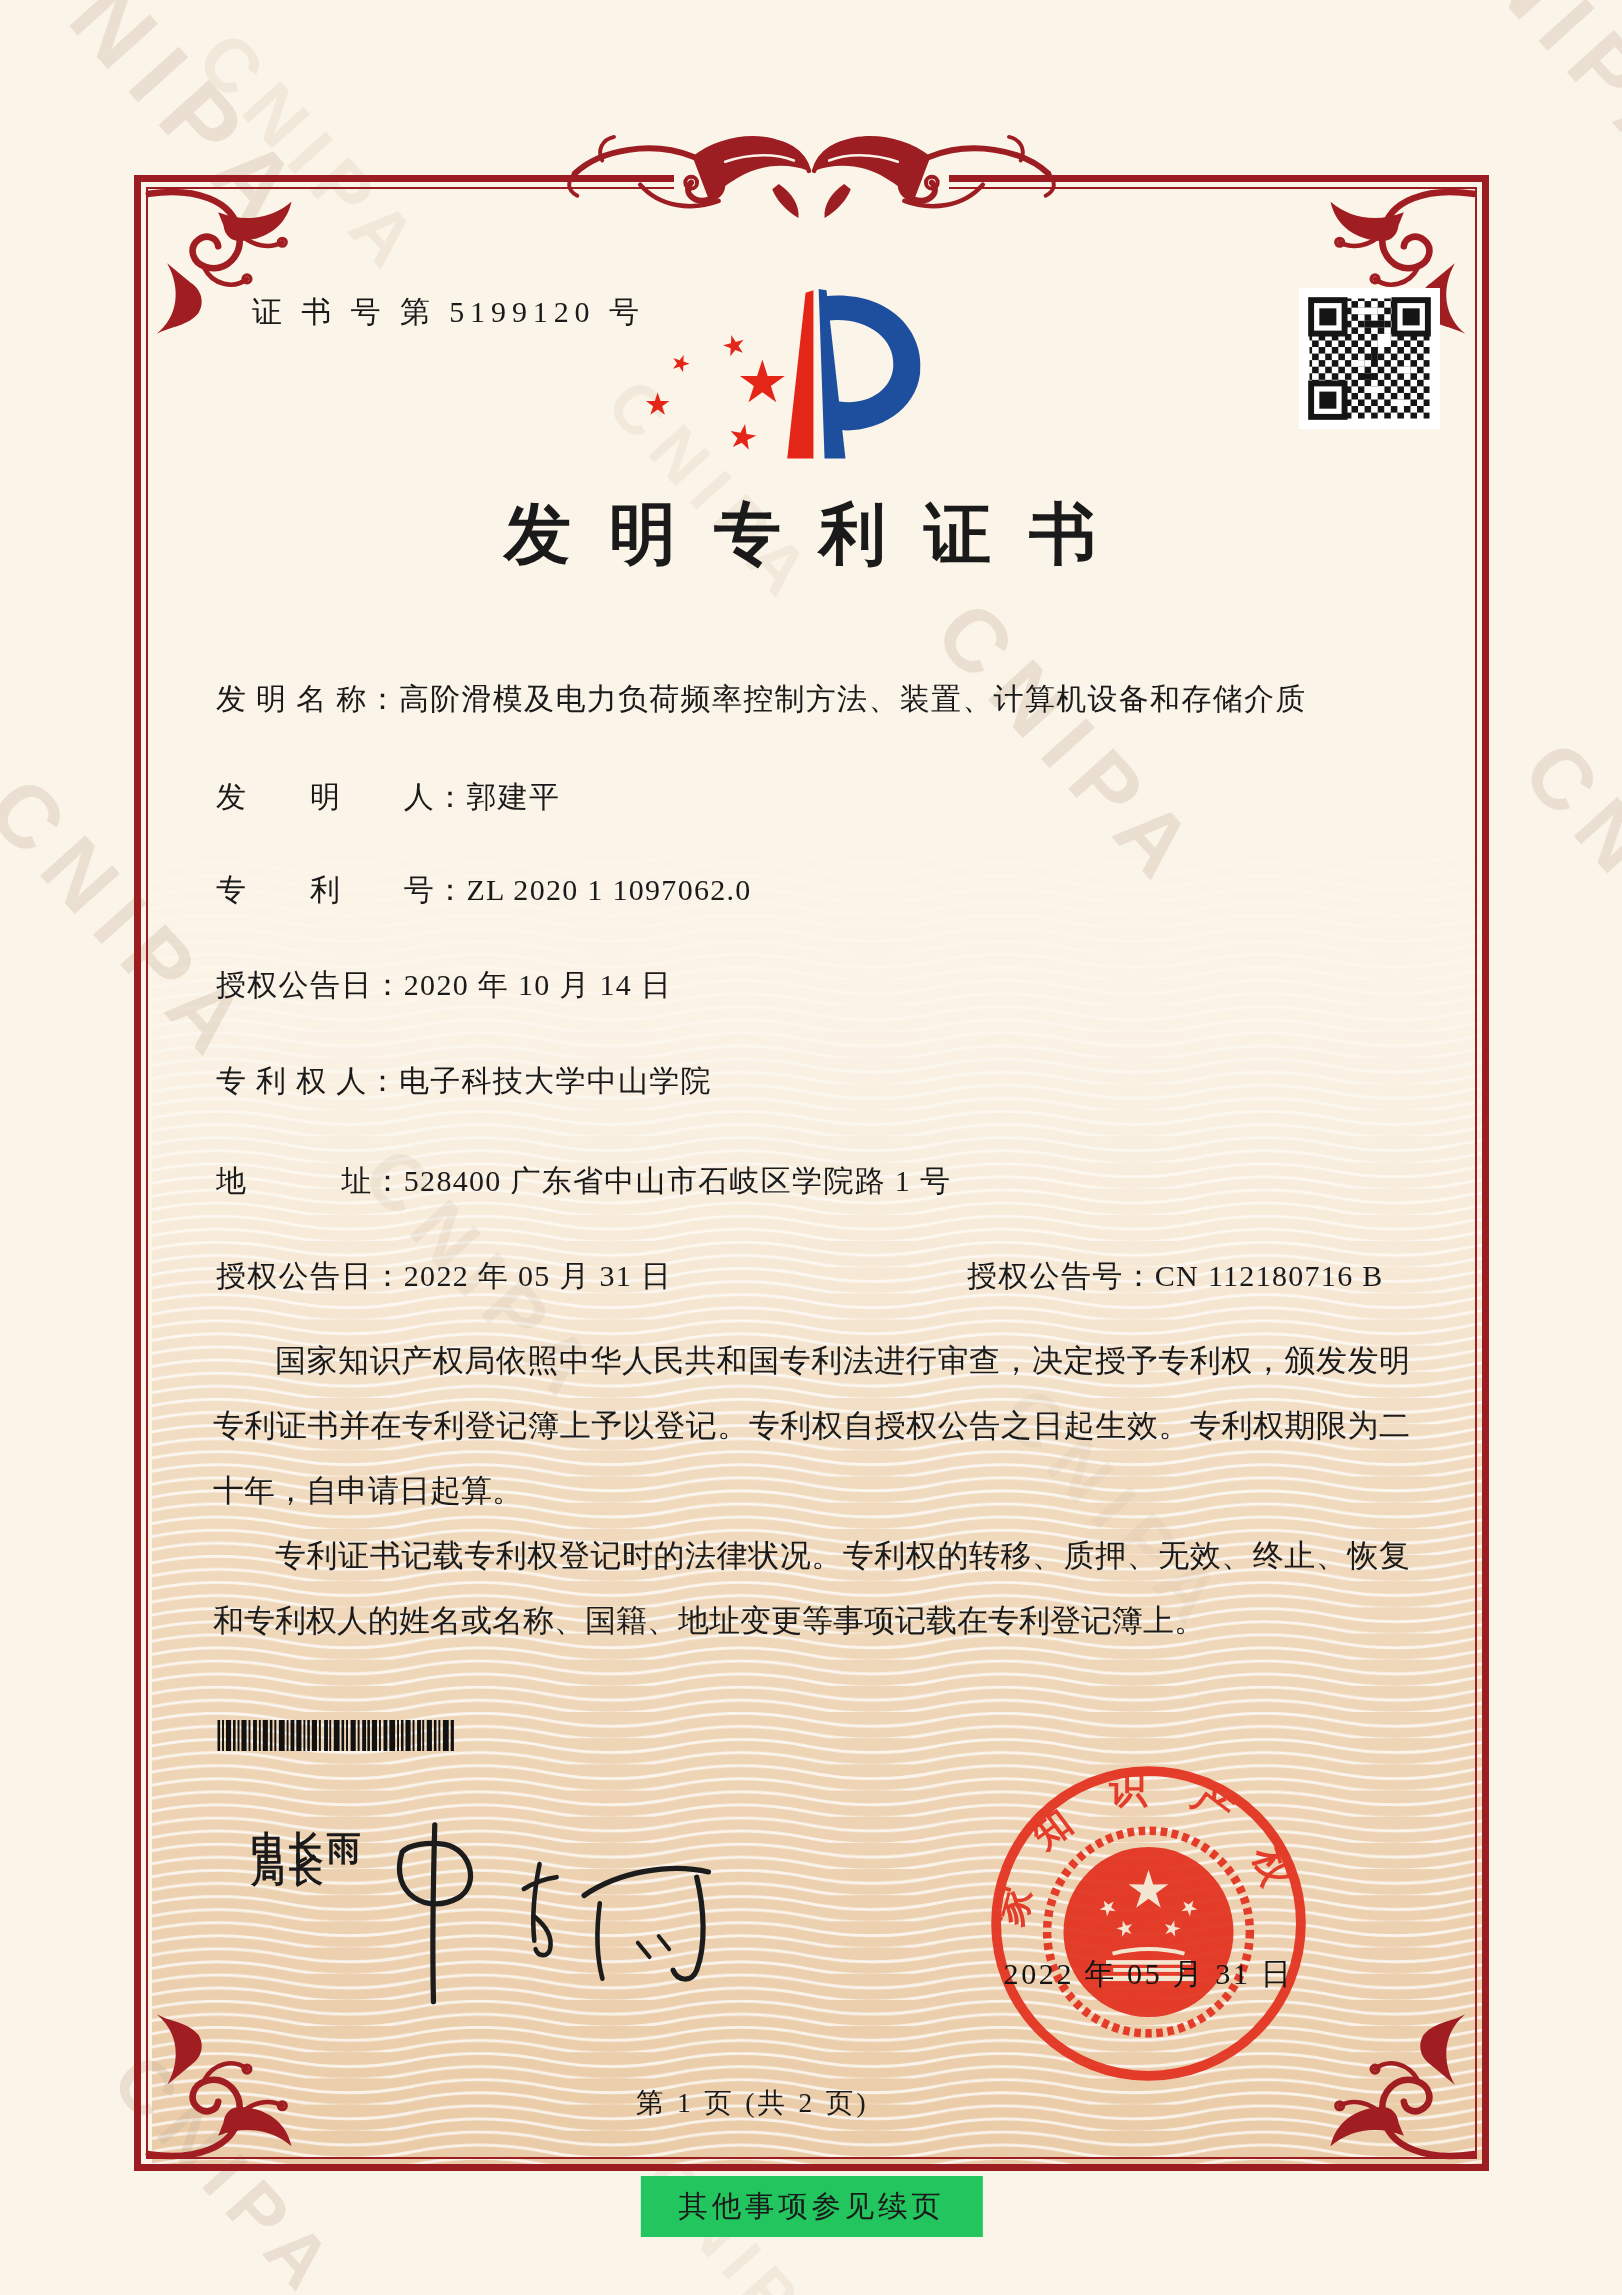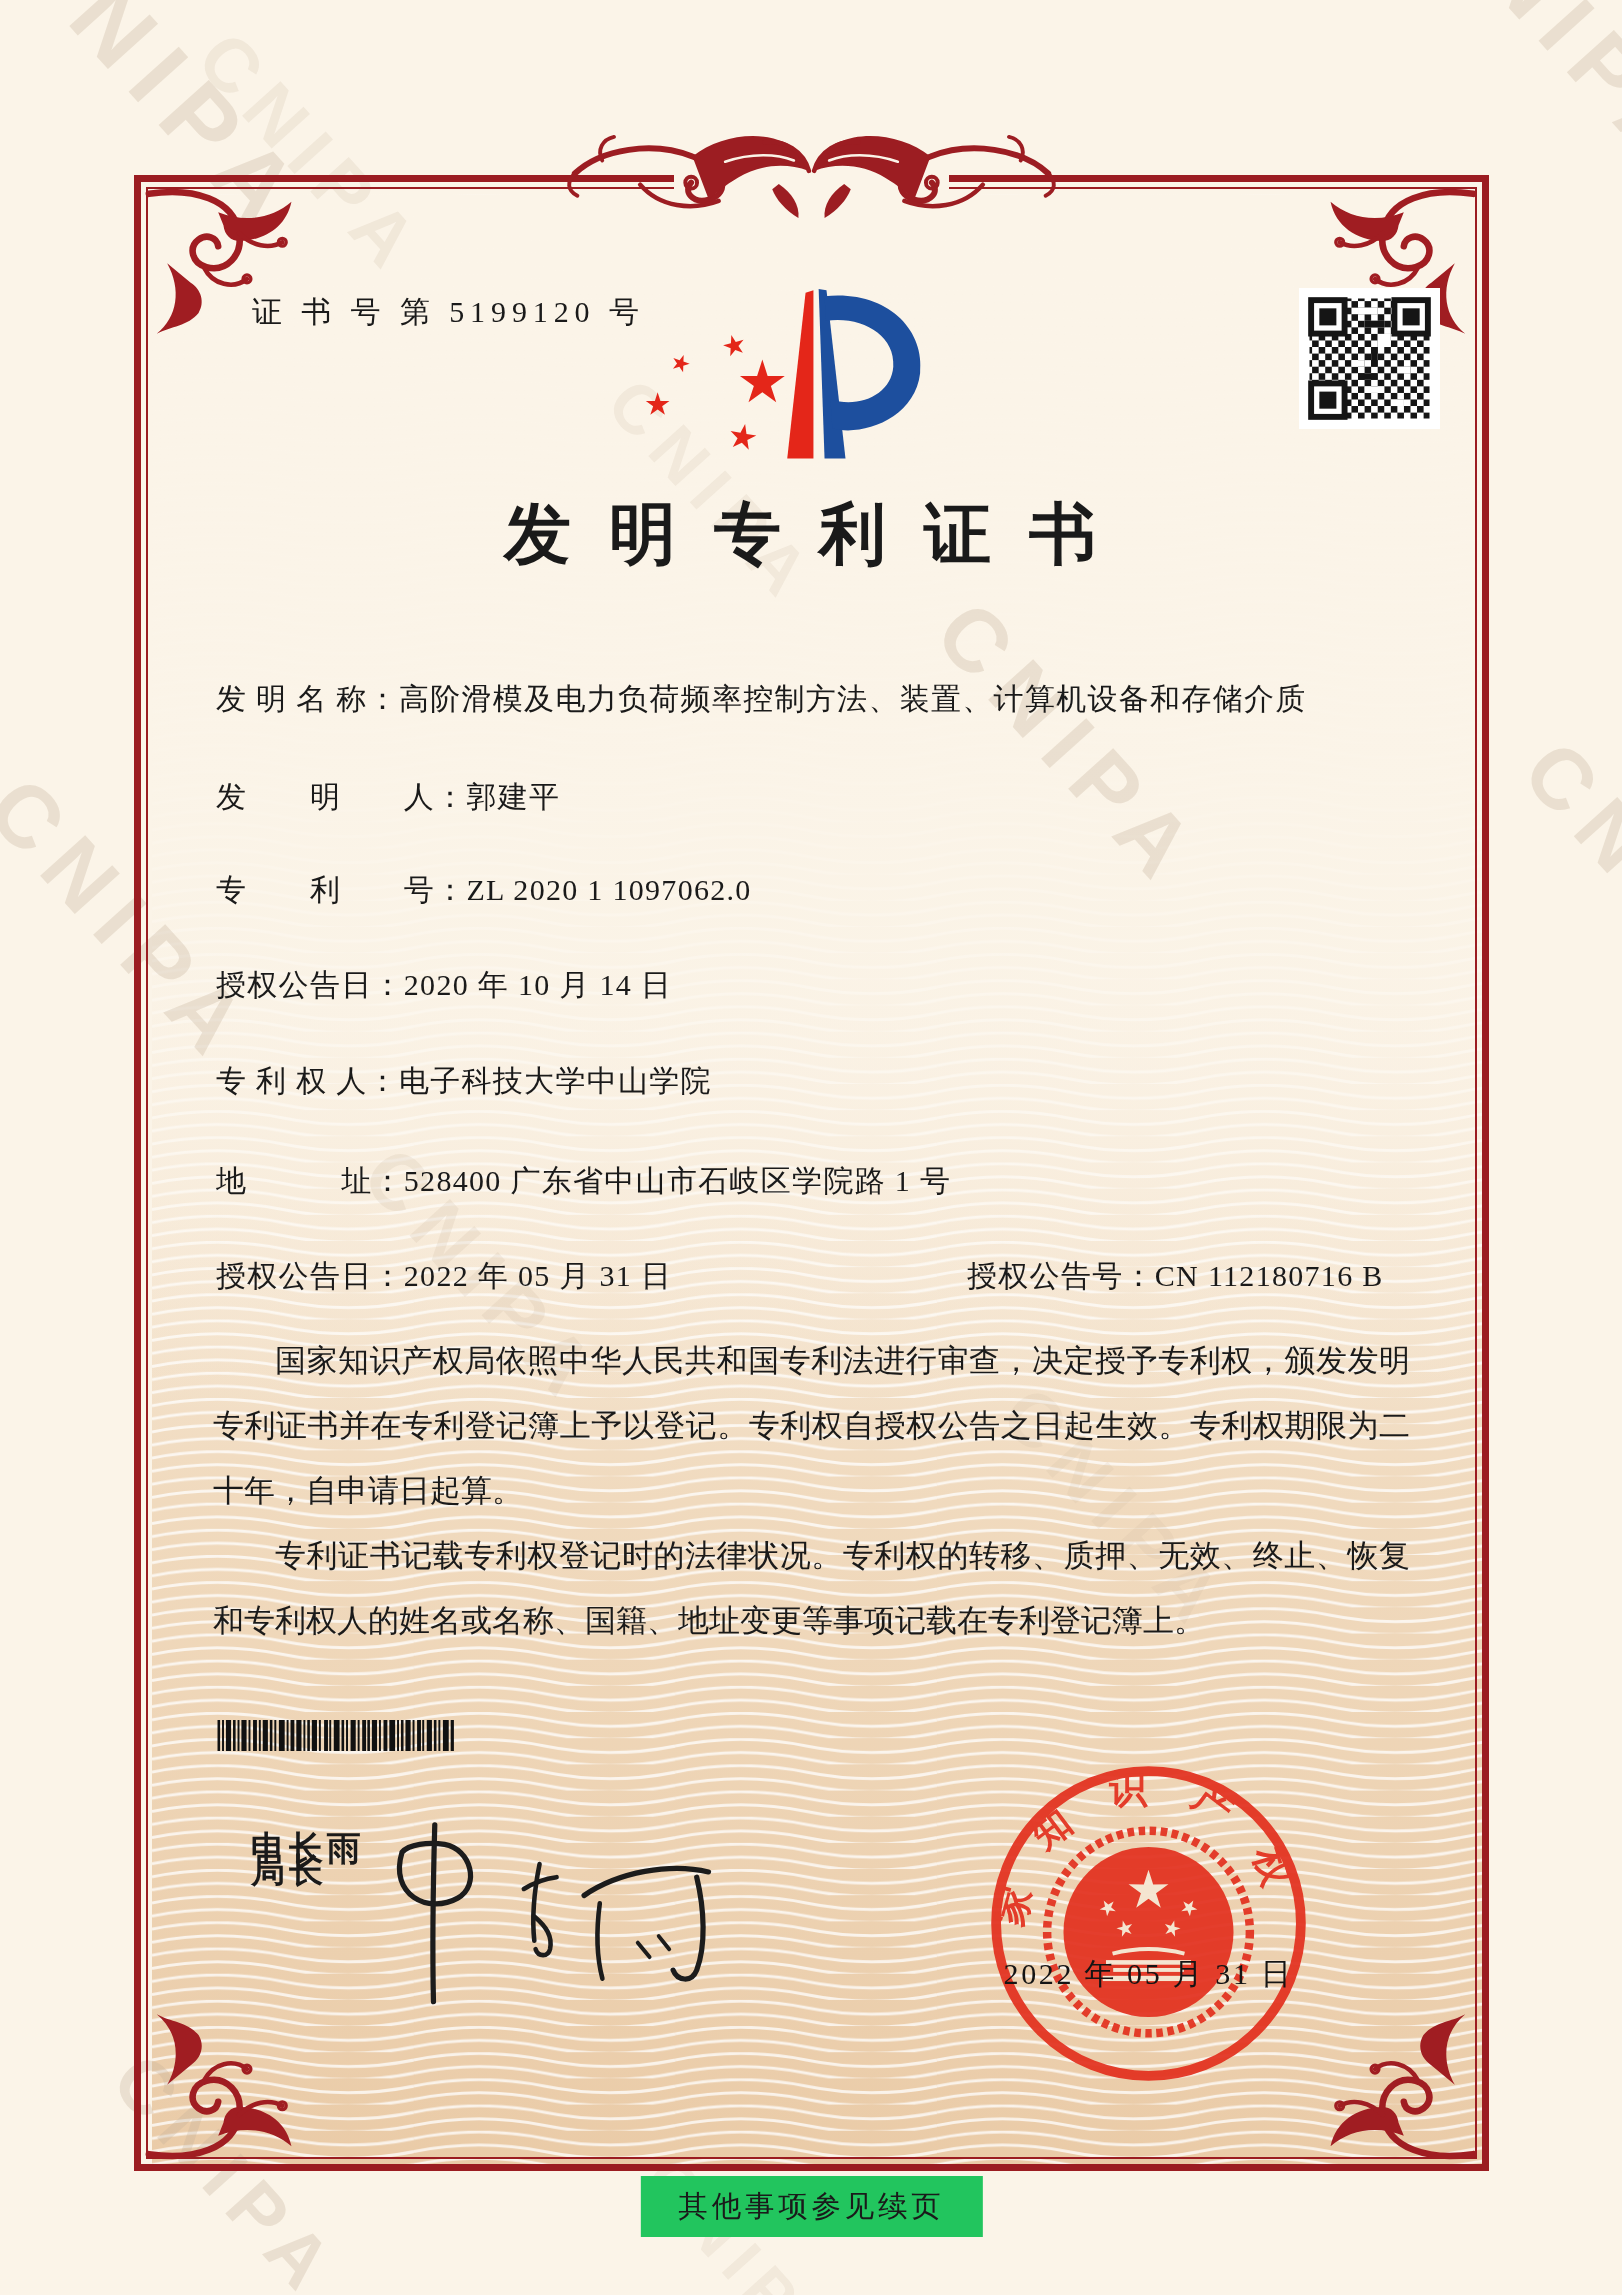--- a/index.html
+++ b/index.html
@@ -303,17 +303,18 @@
           <rect x="185" y="306" width="130" height="7"></rect>
           <rect x="196" y="318" width="108" height="6"></rect>
           <rect x="180" y="330" width="140" height="8"></rect>
         </g>
         <path d="M195,296 Q250,282 305,296" fill="none" stroke="#f5e7d3" stroke-width="6"></path>
       </g>
     </g>
     <text x="250" y="342" text-anchor="middle" font-size="46" fill="#141414" letter-spacing="4">2022 年 05 月 31 日</text>
   </svg>
 
+  <div class="pageno">第 1 页 (共 2 页)</div>
 
   <div class="note">其他事项参见续页</div>
 
 </div>
 
 
 </body></html>

